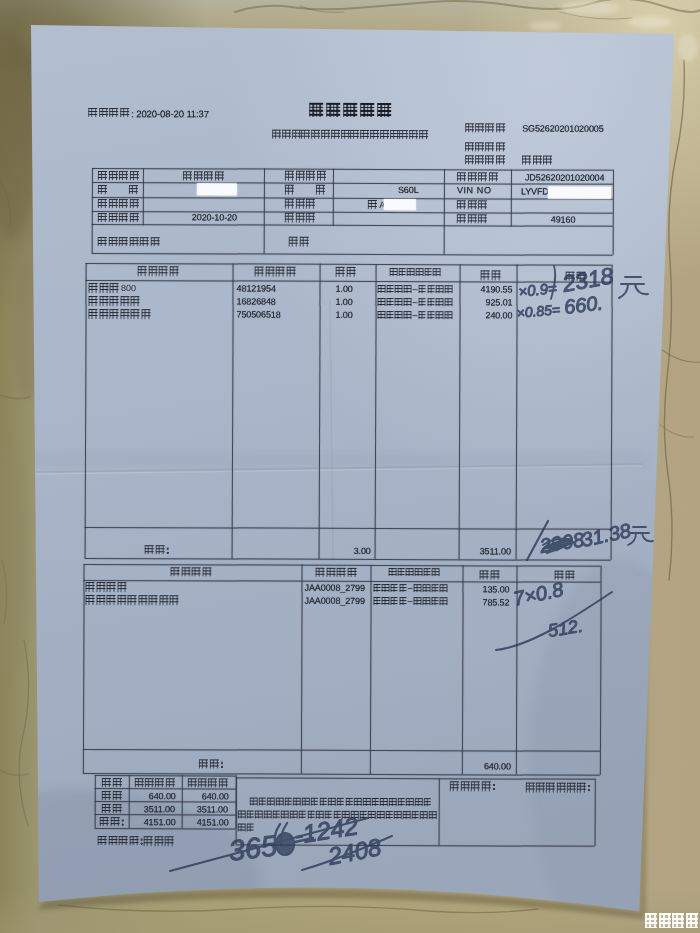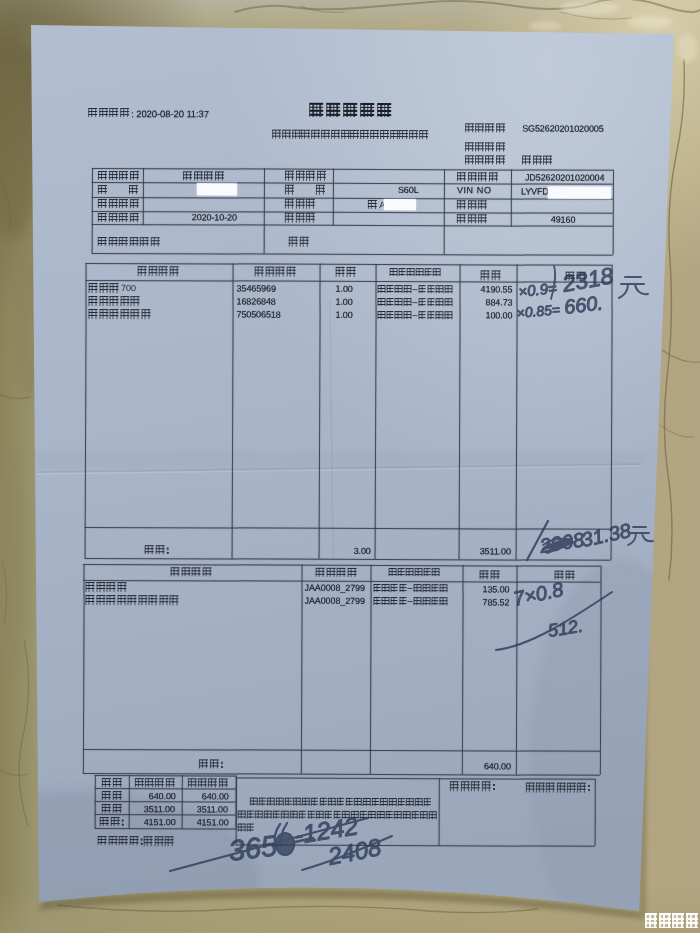--- a/index.html
+++ b/index.html
@@ -391,24 +391,24 @@
 
 <div class="t" style="left:566px;top:269.5px">
         <i></i>
         <i></i>
       </div>
 
 <div class="t" style="left:89px;top:283px">
         <i></i>
         <i></i>
         <i></i>
-        <span style="font:9px 'Liberation Sans';color:#262b35;margin-left:1px">700</span>
-      </div>
-
-<div class="n" style="left:237px;top:284px">35465969</div>
+        <span style="font:9px 'Liberation Sans';color:#262b35;margin-left:1px">800</span>
+      </div>
+
+<div class="n" style="left:237px;top:284px">48121954</div>
 
 <div class="n" style="left:336px;top:284px">1.00</div>
 
 <div class="t s" style="left:378px;top:283.5px">
         <i></i>
         <i></i>
         <i></i>
         <i></i>
         <em class="d"></em>
         <i></i>
@@ -436,21 +436,21 @@
         <i></i>
         <i></i>
         <i></i>
         <em class="d"></em>
         <i></i>
         <i></i>
         <i></i>
         <i></i>
       </div>
 
-<div class="n" style="left:486px;top:297px">884.73</div>
+<div class="n" style="left:486px;top:297px">925.01</div>
 
 <div class="t" style="left:89px;top:309px">
         <i></i>
         <i></i>
         <i></i>
         <i></i>
         <i></i>
         <i></i>
       </div>
 
@@ -463,21 +463,21 @@
         <i></i>
         <i></i>
         <i></i>
         <em class="d"></em>
         <i></i>
         <i></i>
         <i></i>
         <i></i>
       </div>
 
-<div class="n" style="left:486px;top:310px">100.00</div>
+<div class="n" style="left:486px;top:310px">240.00</div>
 
 <div class="t" style="left:146px;top:544.5px">
         <i></i>
         <i></i>
         <em class="c"></em>
       </div>
 
 <div class="n" style="left:355px;top:545.5px">3.00</div>
 
 <div class="n" style="left:481px;top:545.5px">3511.00</div>

